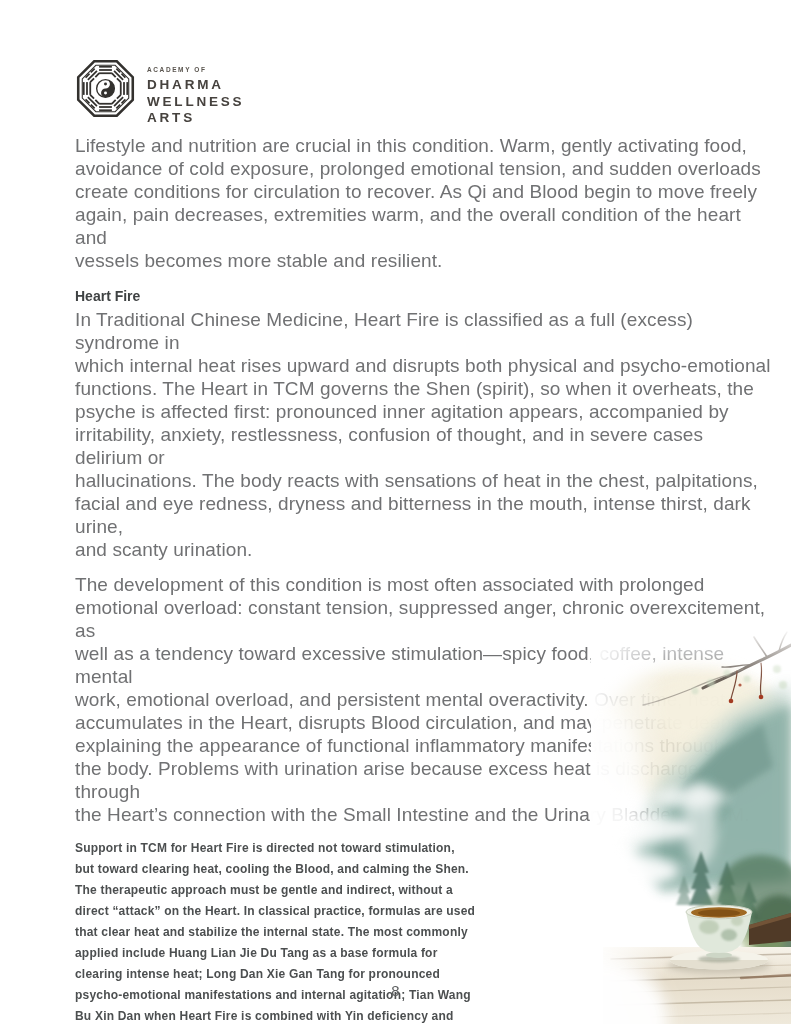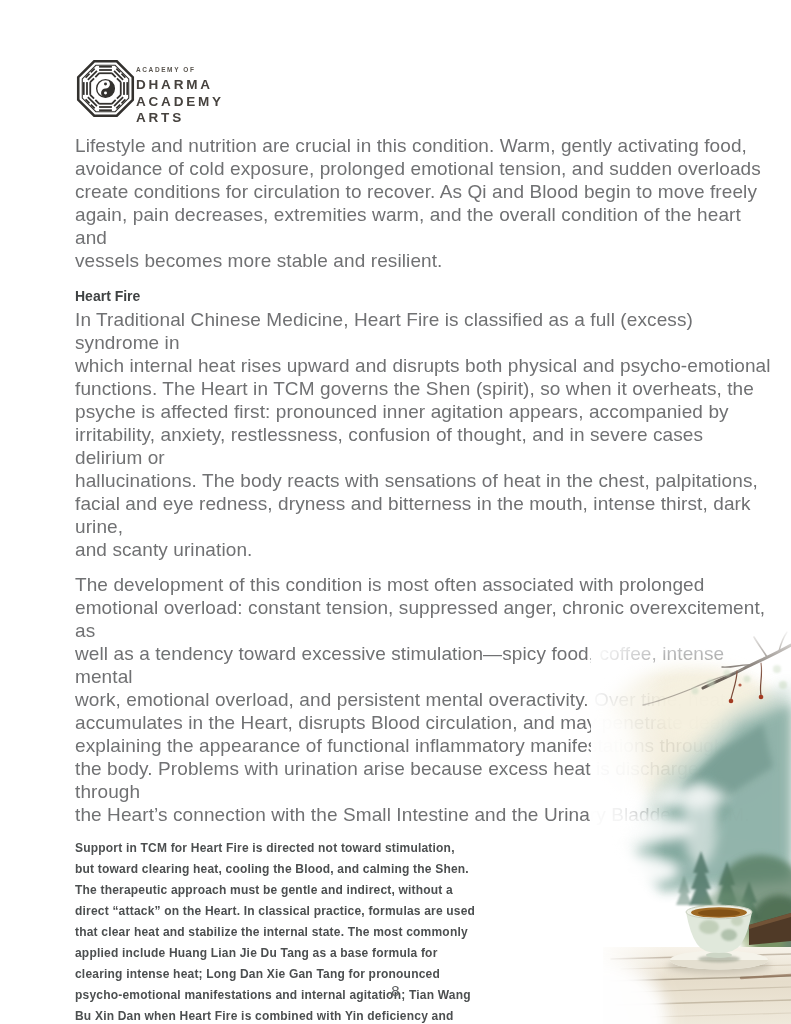--- a/index.html
+++ b/index.html
@@ -10,21 +10,21 @@
     background:#ffffff;
     overflow:hidden;
     font-family:"Liberation Sans", sans-serif;
   }
   
   .logo {
     position:absolute; left:74px; top:57px;
     width:63px; height:63px;
   }
   .brand-text {
-    position:absolute; left:136px; top:66px;
+    position:absolute; left:147px; top:66px;
     color:#46423e;
   }
   .brand-tagline {
     font-size:6.5px; font-weight:bold;
     letter-spacing:1.6px; color:#5a554f;
     margin-bottom:4px;
   }
   .brand-line {
     font-size:13.5px; font-weight:bold;
     letter-spacing:2.8px; line-height:16.5px;
@@ -107,21 +107,21 @@
       <circle cx="32" cy="32" r="9" fill="#ffffff" stroke="#33312e" stroke-width="1.4"></circle>
       <path d="M32,23 a9,9 0 0 1 0,18 a4.5,4.5 0 0 1 0,-9 a4.5,4.5 0 0 0 0,-9 Z" fill="#33312e"></path>
       <circle cx="32" cy="27.5" r="1.5" fill="#33312e"></circle>
       <circle cx="32" cy="36.5" r="1.5" fill="#ffffff"></circle>
     </svg>
   </div>
 
   <div class="brand-text">
     <div class="brand-tagline">ACADEMY OF</div>
     <div class="brand-line">DHARMA</div>
-    <div class="brand-line">ACADEMY</div>
+    <div class="brand-line">WELLNESS</div>
     <div class="brand-line">ARTS</div>
   </div>
 
   <div class="content">
     <p class="para">Lifestyle and nutrition are crucial in this condition. Warm, gently activating food,
 avoidance of cold exposure, prolonged emotional tension, and sudden overloads
 create conditions for circulation to recover. As Qi and Blood begin to move freely
 again, pain decreases, extremities warm, and the overall condition of the heart and
 vessels becomes more stable and resilient.</p>
     <h2 class="section-heading">Heart Fire</h2>

